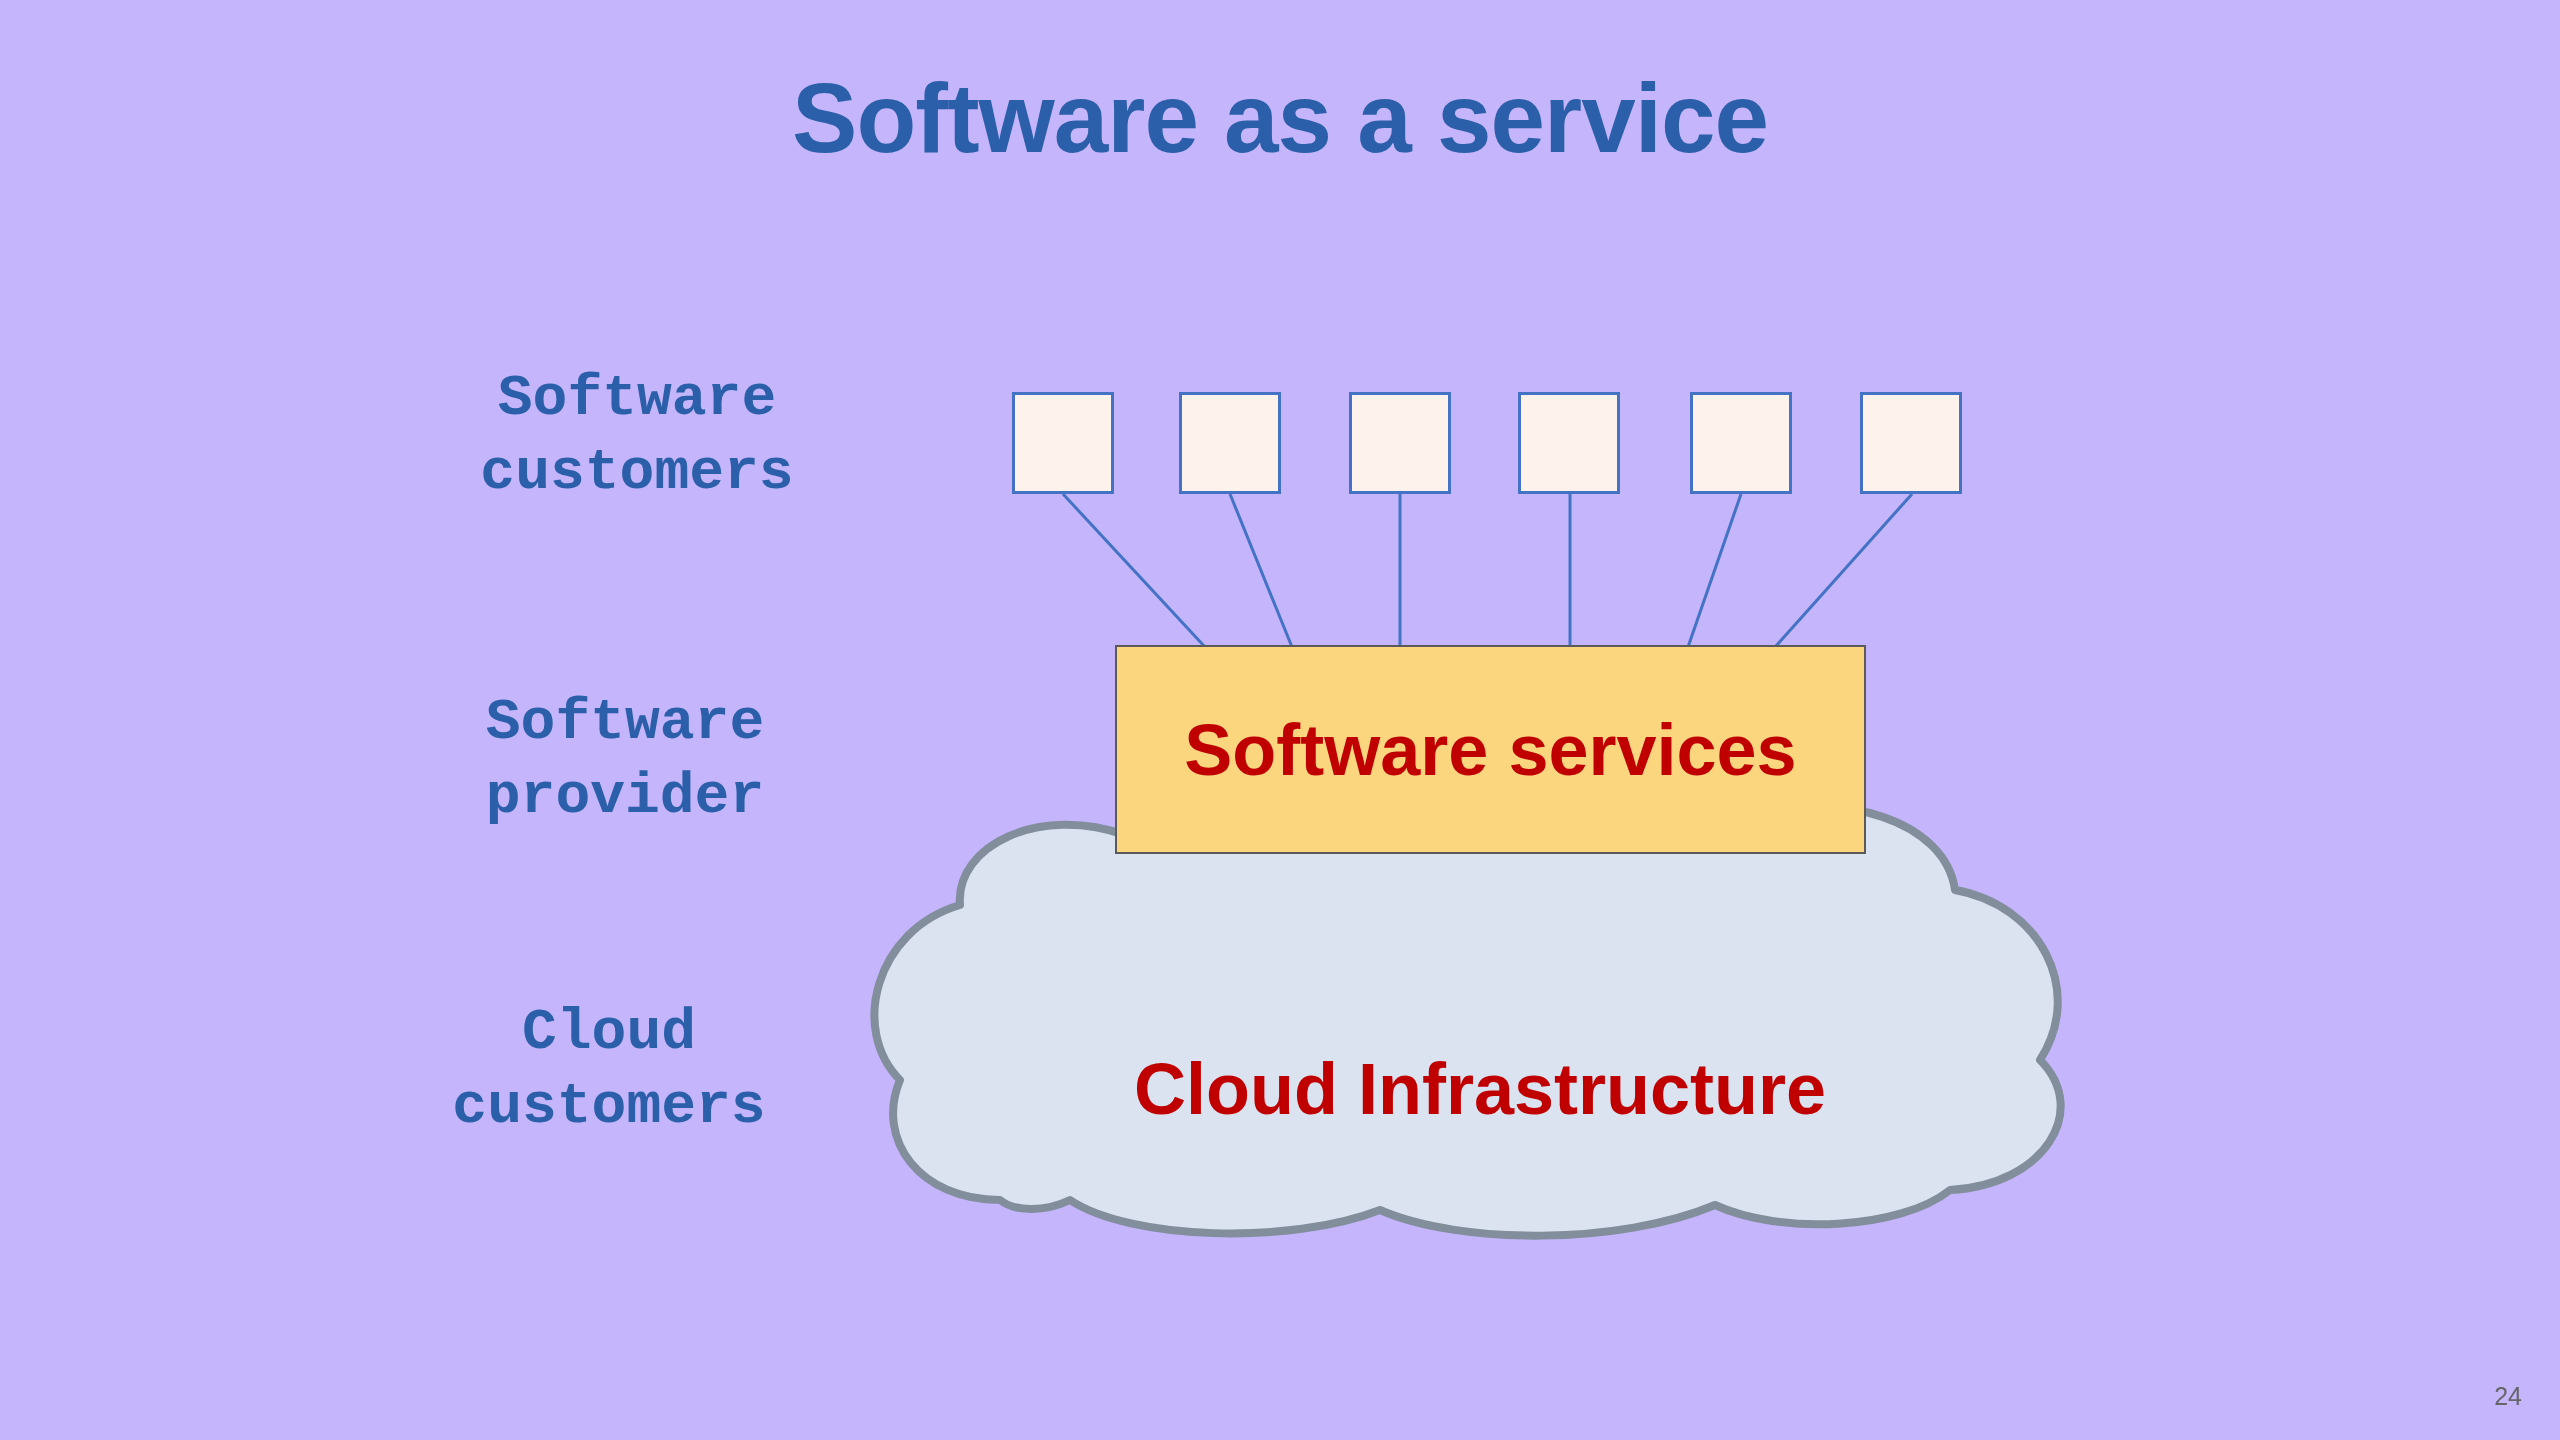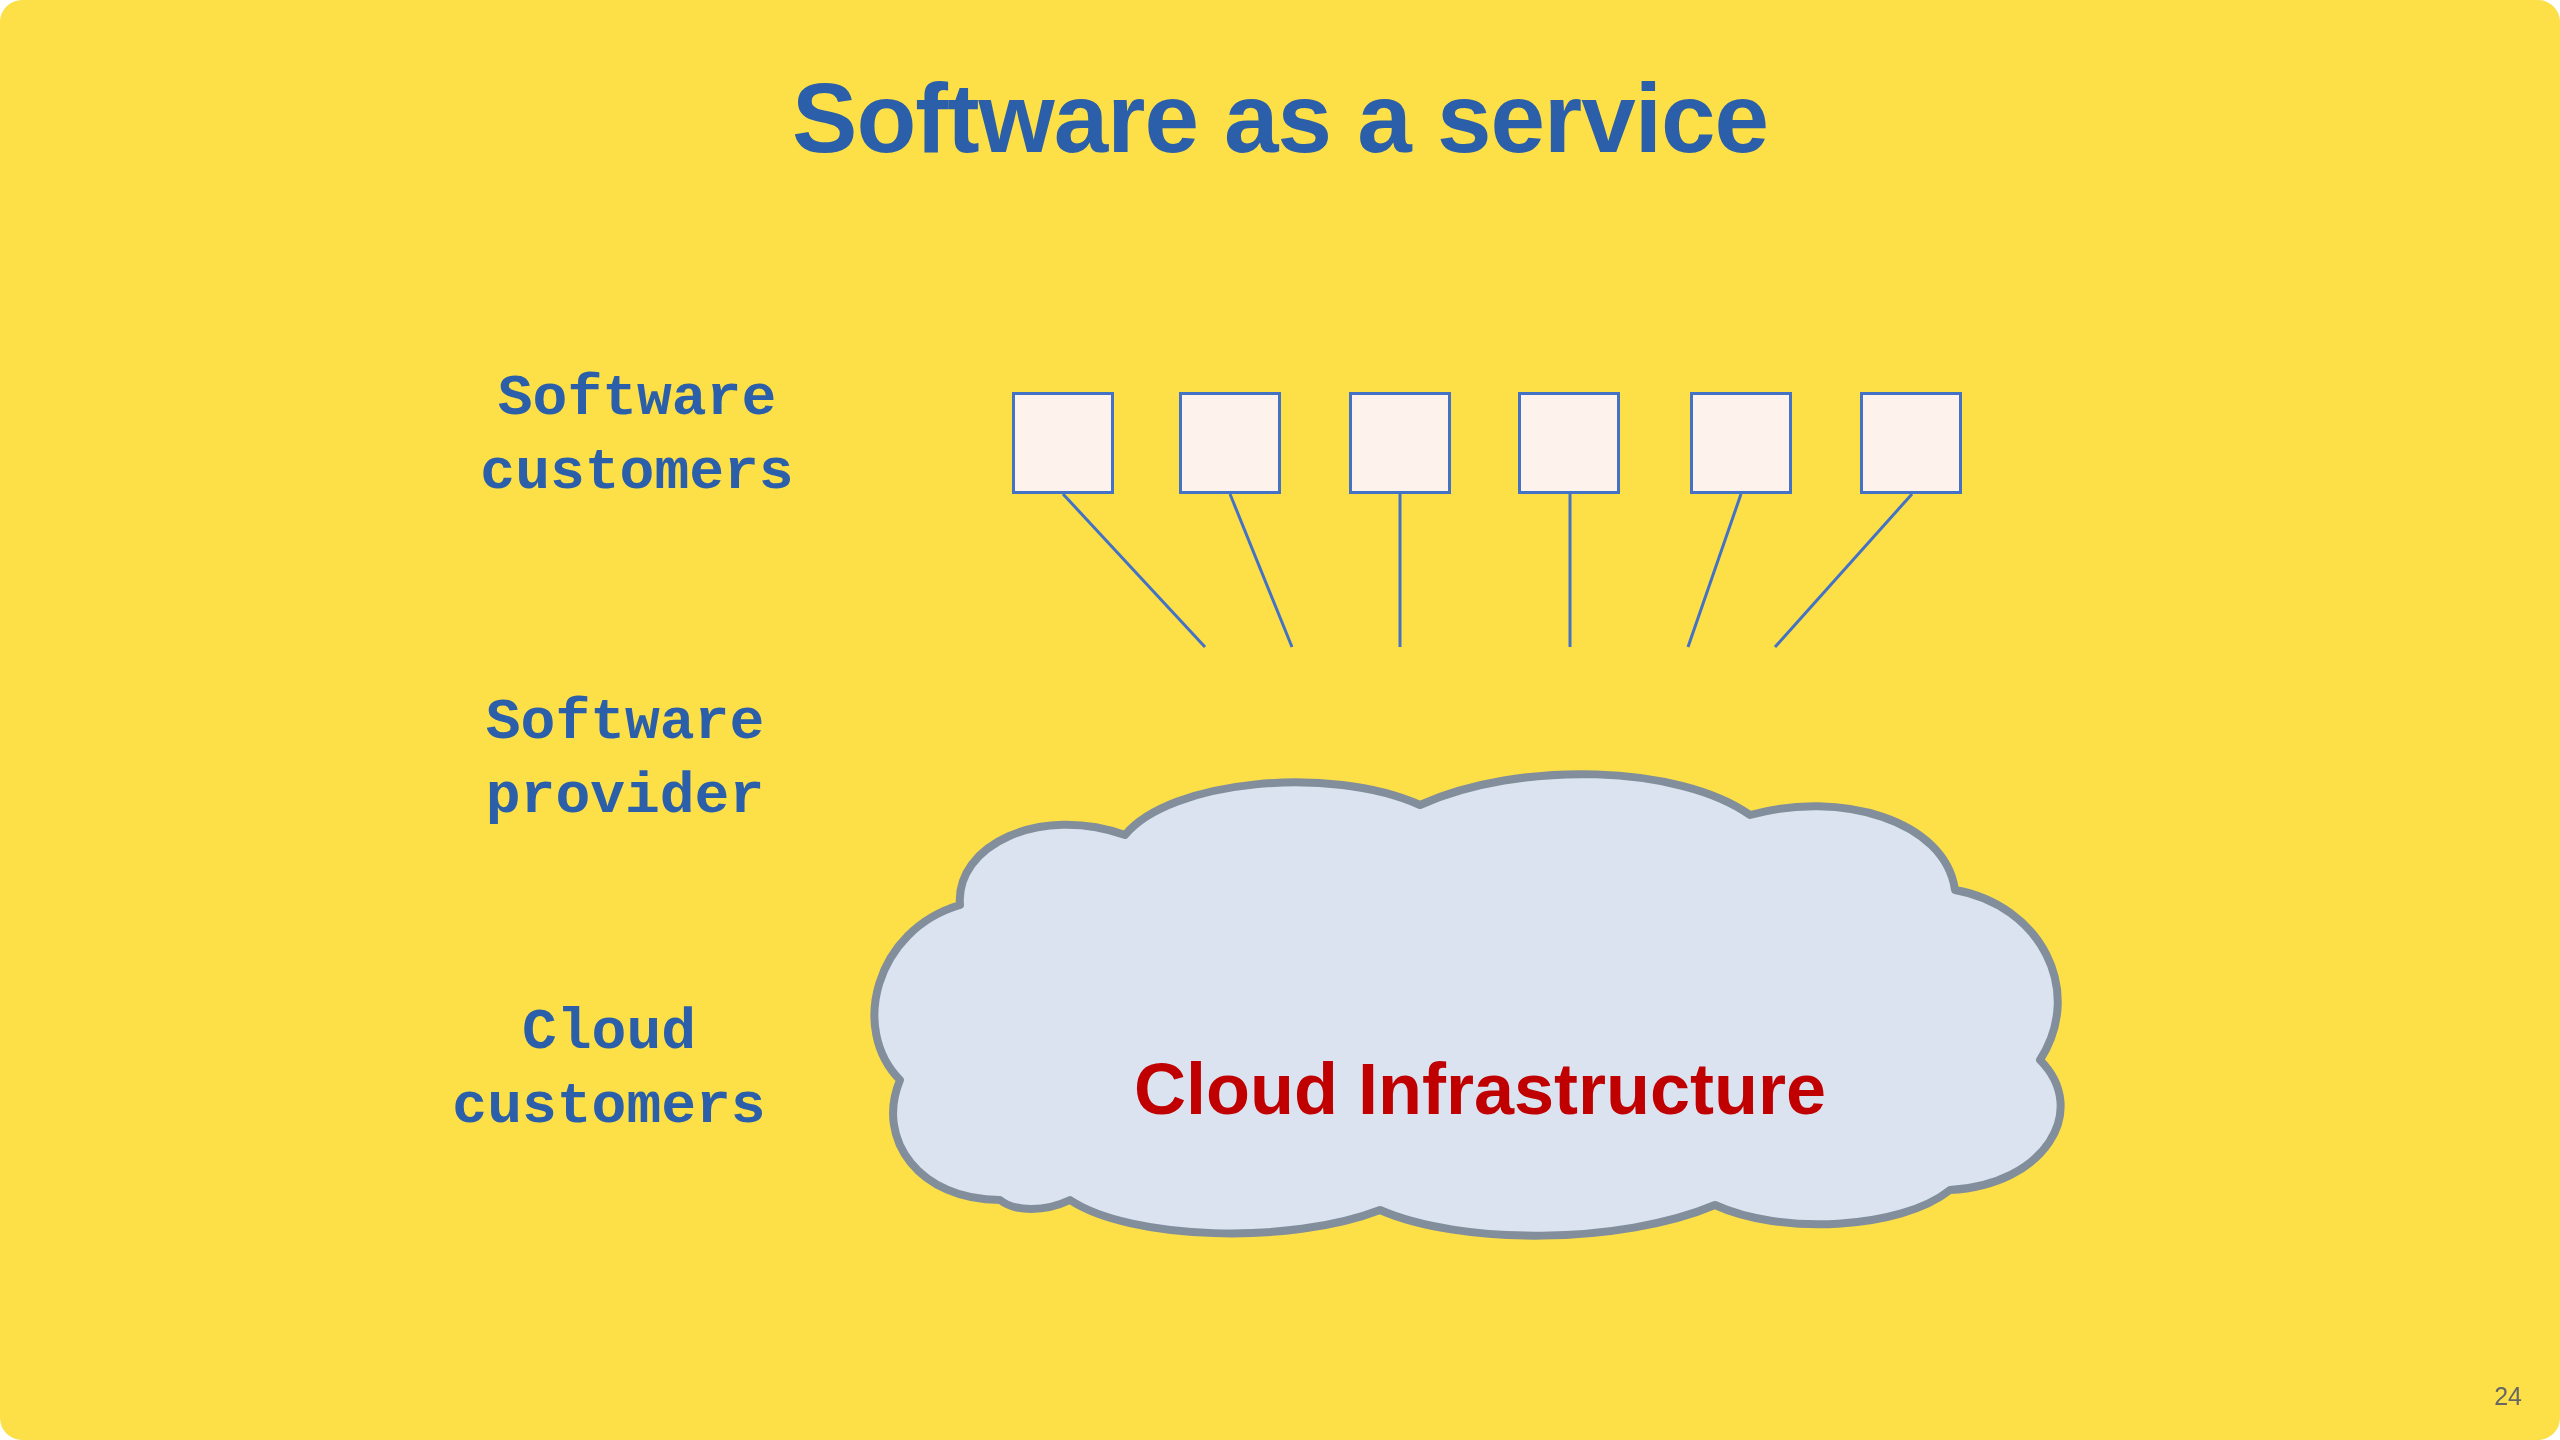--- a/index.html
+++ b/index.html
@@ -5,23 +5,22 @@
   html, body {
     margin: 0;
     padding: 0;
     background: #ffffff;
     font-family: "Liberation Sans", sans-serif;
   }
   .slide {
     position: relative;
     width: 2560px;
     height: 1440px;
-    background: #fde047;
+    background: #c4b5fd;
     overflow: hidden;
-    border-radius: 22px;
   }
   .slide-title {
     position: absolute;
     top: 62px;
     left: 0;
     width: 2560px;
     text-align: center;
     font-size: 98px;
     font-weight: bold;
     color: #2c5faa;
@@ -142,20 +141,23 @@
     <g stroke="#4472c4" stroke-width="3" fill="none">
       <line x1="1063" y1="494" x2="1205" y2="647"></line>
       <line x1="1230" y1="494" x2="1292" y2="647"></line>
       <line x1="1400" y1="494" x2="1400" y2="647"></line>
       <line x1="1570" y1="494" x2="1570" y2="647"></line>
       <line x1="1741" y1="494" x2="1688" y2="647"></line>
       <line x1="1912" y1="494" x2="1775" y2="647"></line>
     </g>
   </svg>
 
+  <div class="services-box">
+    <span class="box-label">Software services</span>
+  </div>
 
   <div class="cloud-label">Cloud Infrastructure</div>
 
   <div class="customer-square sq1"></div>
   <div class="customer-square sq2"></div>
   <div class="customer-square sq3"></div>
   <div class="customer-square sq4"></div>
   <div class="customer-square sq5"></div>
   <div class="customer-square sq6"></div>
 

